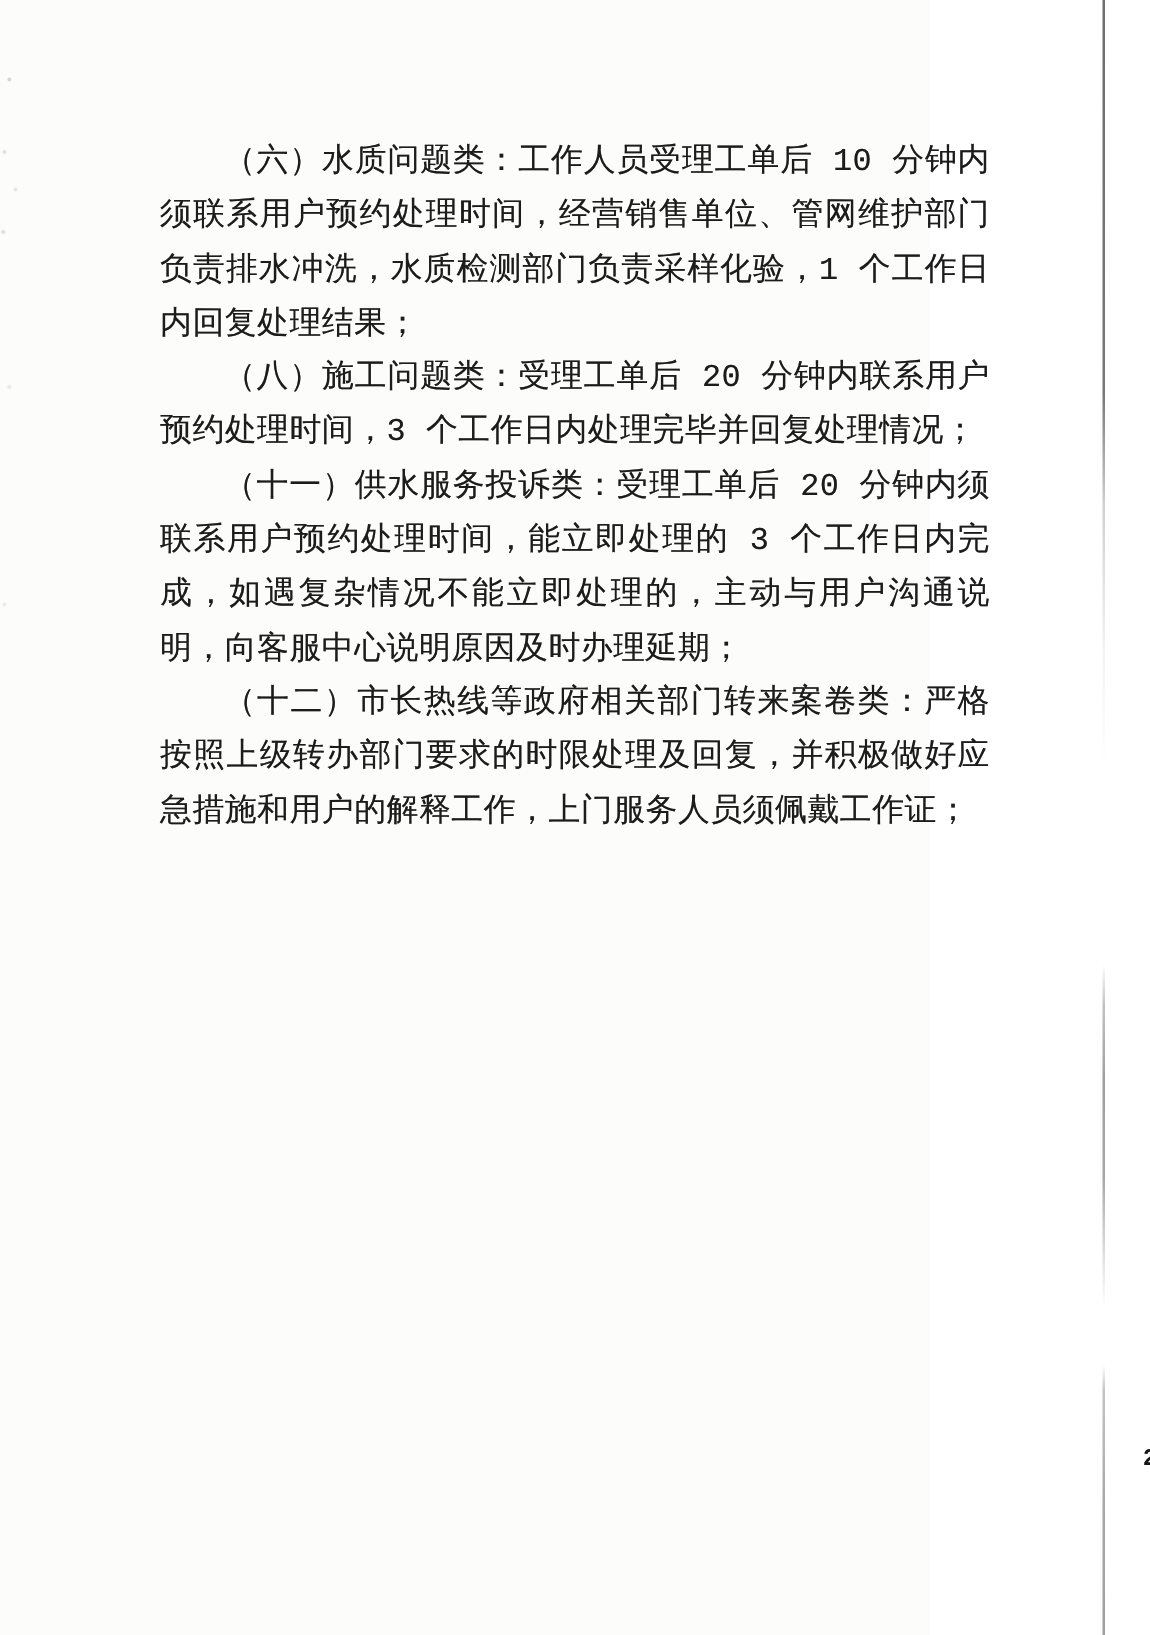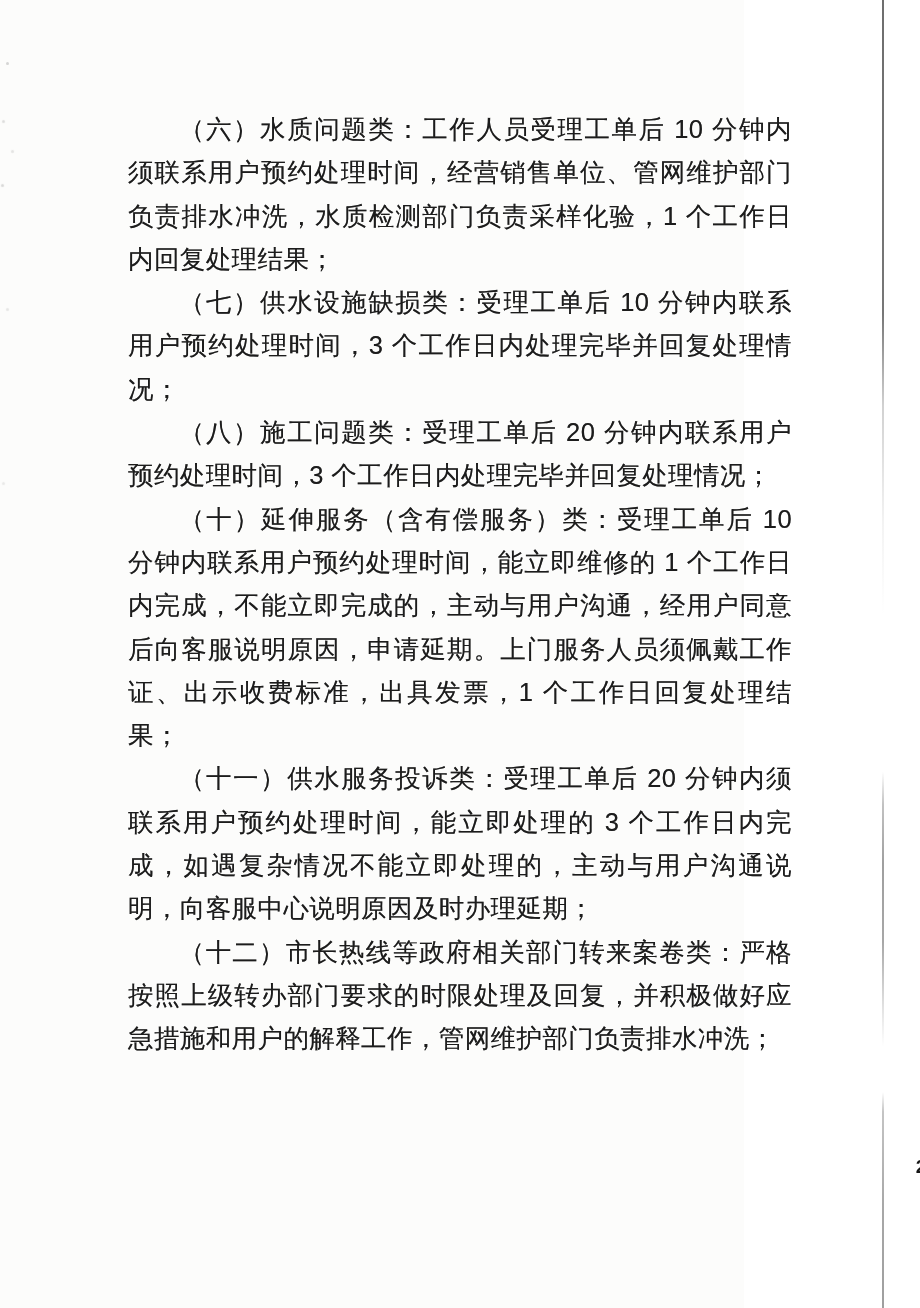--- a/index.html
+++ b/index.html
@@ -10,21 +10,21 @@
     width: 920px;
     height: 1308px;
     background: #ffffff;
     overflow: hidden;
   }
   .page {
     position: relative;
     width: 744px;
     height: 1308px;
     background: #fcfcfb;
-    font-family: Liberation Sans, sans-serif;
+    font-family: Liberation Mono, monospace;
     color: #1c1c1c;
   }
   .content {
     position: absolute;
     top: 0;
     left: 128px;
     width: 664px;
     padding-top: 108px;
     font-size: 25.5px;
     line-height: 43.3px;
@@ -92,25 +92,23 @@
       -4px 420px 1px rgba(110,110,110,0.14);
   }
 </style>
 </head>
 <body>
 
 <div class="page">
 
   <div class="content">
     <p>（六）水质问题类：工作人员受理工单后 10 分钟内须联系用户预约处理时间，经营销售单位、管网维护部门负责排水冲洗，水质检测部门负责采样化验，1 个工作日内回复处理结果；</p>
-    <p>（七）供水设施缺损类：受理工单后 10 分钟内联系用户预约处理时间，3 个工作日内处理完毕并回复处理情况；</p>
     <p>（八）施工问题类：受理工单后 20 分钟内联系用户预约处理时间，3 个工作日内处理完毕并回复处理情况；</p>
-    <p>（十）延伸服务（含有偿服务）类：受理工单后 10 分钟内联系用户预约处理时间，能立即维修的 1 个工作日内完成，不能立即完成的，主动与用户沟通，经用户同意后向客服说明原因，申请延期。上门服务人员须佩戴工作证、出示收费标准，出具发票，1 个工作日回复处理结果；</p>
     <p>（十一）供水服务投诉类：受理工单后 20 分钟内须联系用户预约处理时间，能立即处理的 3 个工作日内完成，如遇复杂情况不能立即处理的，主动与用户沟通说明，向客服中心说明原因及时办理延期；</p>
-    <p>（十二）市长热线等政府相关部门转来案卷类：严格按照上级转办部门要求的时限处理及回复，并积极做好应急措施和用户的解释工作，管网维护部门负责排水冲洗；</p>
+    <p>（十二）市长热线等政府相关部门转来案卷类：严格按照上级转办部门要求的时限处理及回复，并积极做好应急措施和用户的解释工作，上门服务人员须佩戴工作证；</p>
   </div>
 
   <div class="footer-pagenum">28</div>
 
   <div class="scan-line"></div>
   <div class="scan-noise"></div>
 
 </div>
 
 </body></html>

